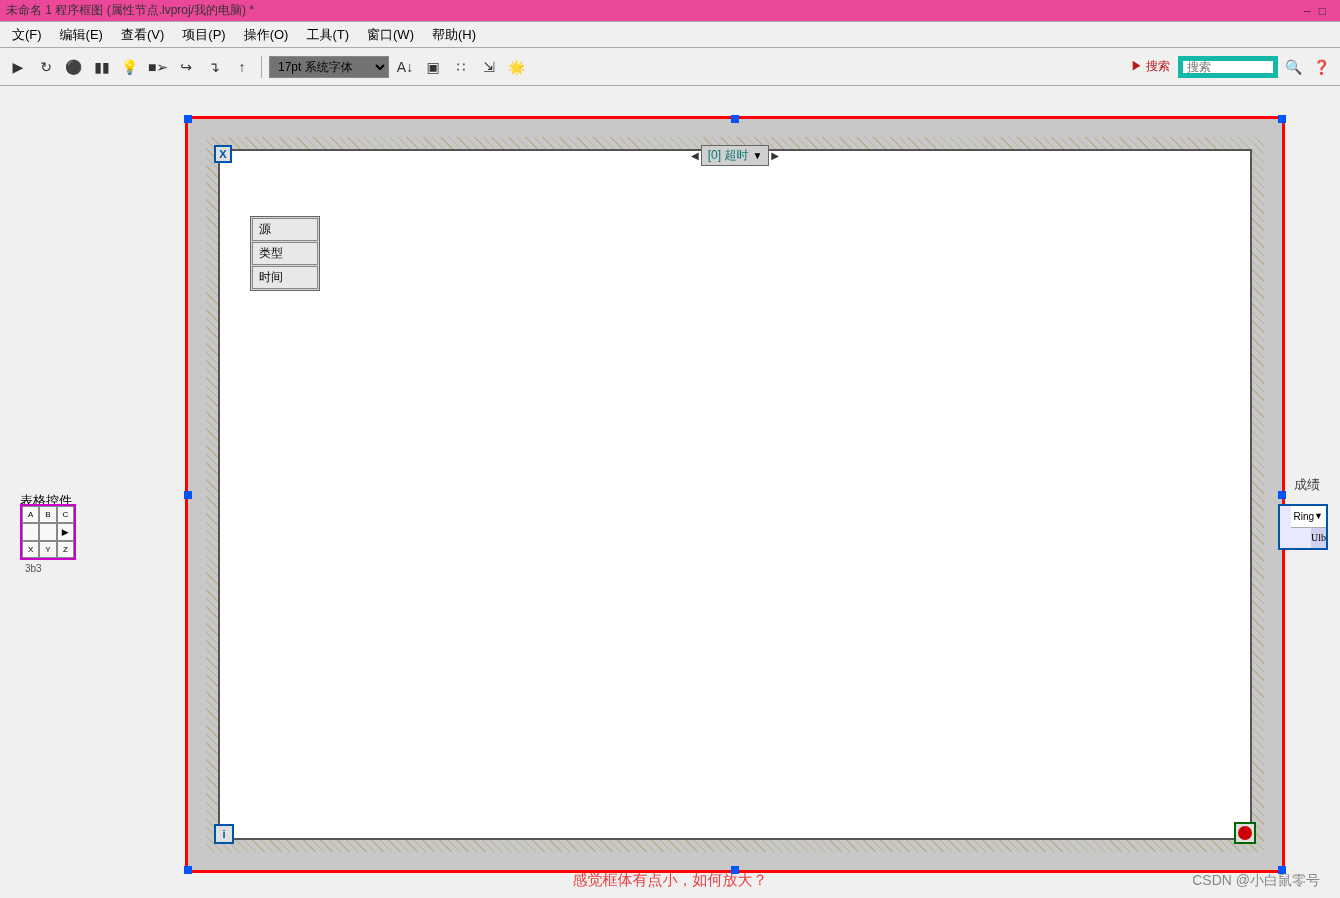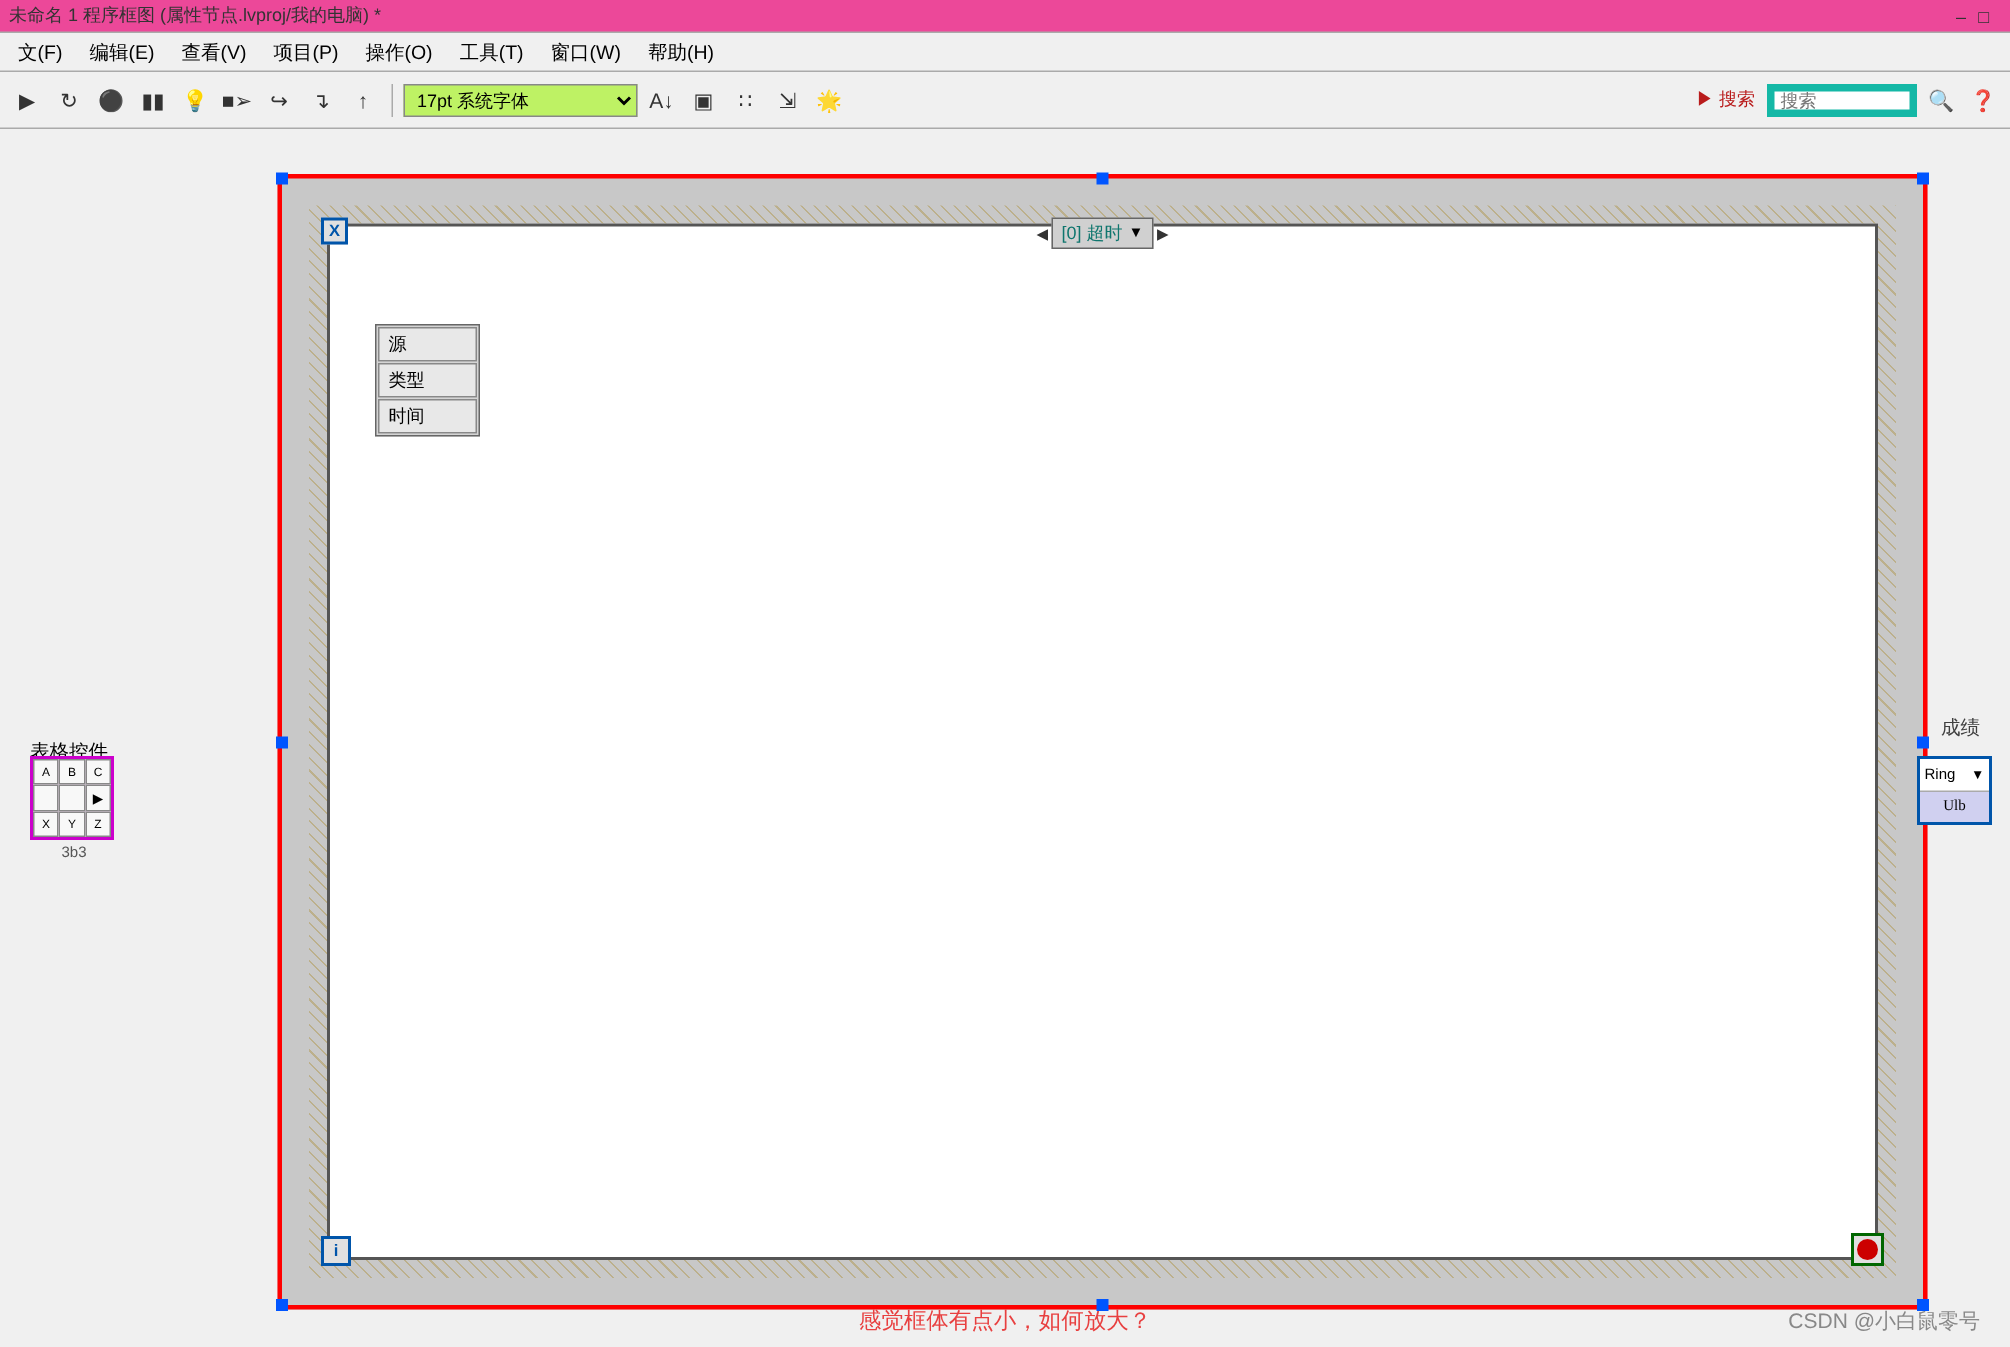--- a/index.html
+++ b/index.html
@@ -62,24 +62,24 @@
       font-size: 14px;
       color: #333;
     }
     .toolbar-separator {
       width: 1px;
       height: 22px;
       background: #aaa;
       margin: 0 3px;
     }
     .font-selector {
-      width: 156px;
+      width: 120px;
       height: 22px;
       border: 1px solid #888;
-      background: #bef264;
+      background: #737373;
       font-size: 12px;
       padding: 0 4px;
     }
     .search-box {
       width: 100px;
       height: 22px;
       border: 5px solid #14b8a6;
       background: white;
       font-size: 12px;
       padding: 0 4px;
@@ -309,21 +309,21 @@
       border: 1px solid #888;
       background: #f8f8f8;
       font-size: 8px;
       display: flex;
       align-items: center;
       justify-content: center;
     }
     #table-control-sublabel {
       position: absolute;
       top: 477px;
-      left: 41px;
+      left: 25px;
       font-size: 10px;
       color: #555;
       z-index: 30;
     }
 
     
     #grade-label {
       position: absolute;
       top: 390px;
       right: 20px;
@@ -335,20 +335,21 @@
       position: absolute;
       top: 418px;
       right: 12px;
       width: 50px;
       height: 46px;
       background: #e8e8ff;
       border: 2px solid #0055aa;
       display: flex;
       flex-direction: column;
       z-index: 30;
+      align-items: flex-end;
     }
     .grade-ring {
       flex: 1;
       background: #fff;
       border-bottom: 1px solid #aaa;
       display: flex;
       align-items: center;
       justify-content: space-between;
       padding: 0 3px;
       font-size: 10px;

